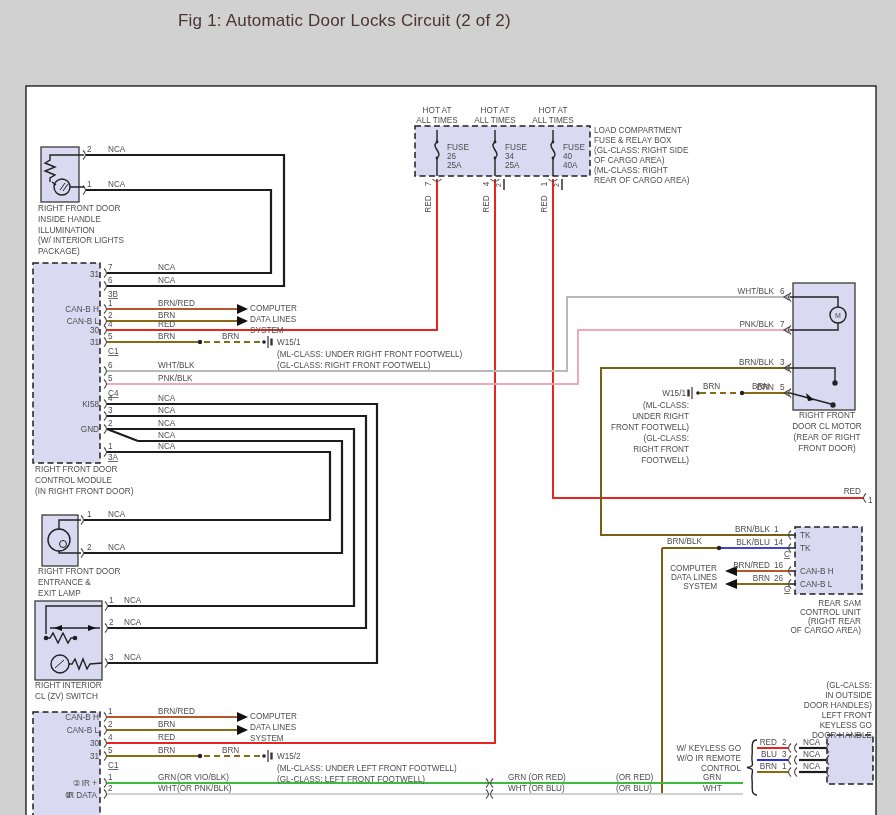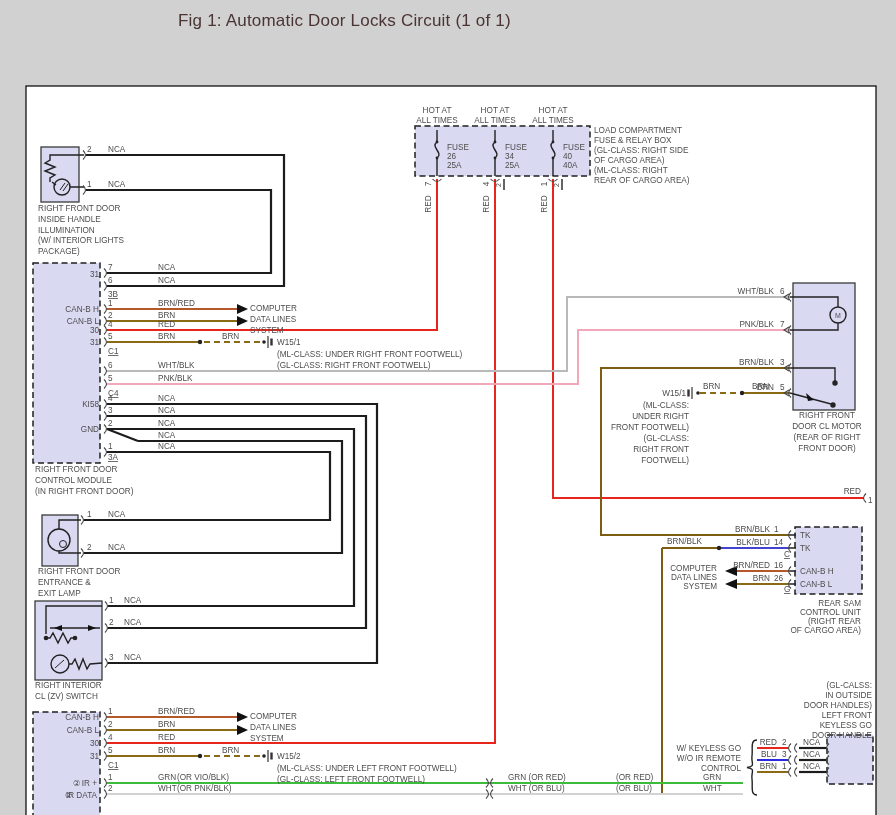--- a/index.html
+++ b/index.html
@@ -27,21 +27,21 @@
   .pin{fill:none;stroke:#444;stroke-width:1.1;}
   .dot{fill:#222;}
   .arr{fill:#111;}
   .gnd1{stroke:#333;stroke-width:1.2;} .gnd2{stroke:#333;stroke-width:2.4;}
   text{font-family:"Liberation Sans",sans-serif;fill:var(--c-text);}
 </style>
 </head>
 <body>
 
 <div class="page">
-  <div class="title">Fig 1: Automatic Door Locks Circuit (1 of 1)</div>
+  <div class="title">Fig 1: Automatic Door Locks Circuit (2 of 2)</div>
 
   <svg width="852" height="730" viewBox="25 85 852 730">
     <defs>
       <path id="pR" d="M0,-4.5 Q5,0 0,4.5"></path>
       <path id="pL" d="M0,-4.5 Q-5,0 0,4.5"></path>
       <path id="pD" d="M-4.5,0 Q0,5 4.5,0"></path>
       <path id="chv" d="M5,-3 L0,0 L5,3"></path>
     </defs>
 
     <rect class="canvas" x="26" y="86" width="850" height="742"></rect>

